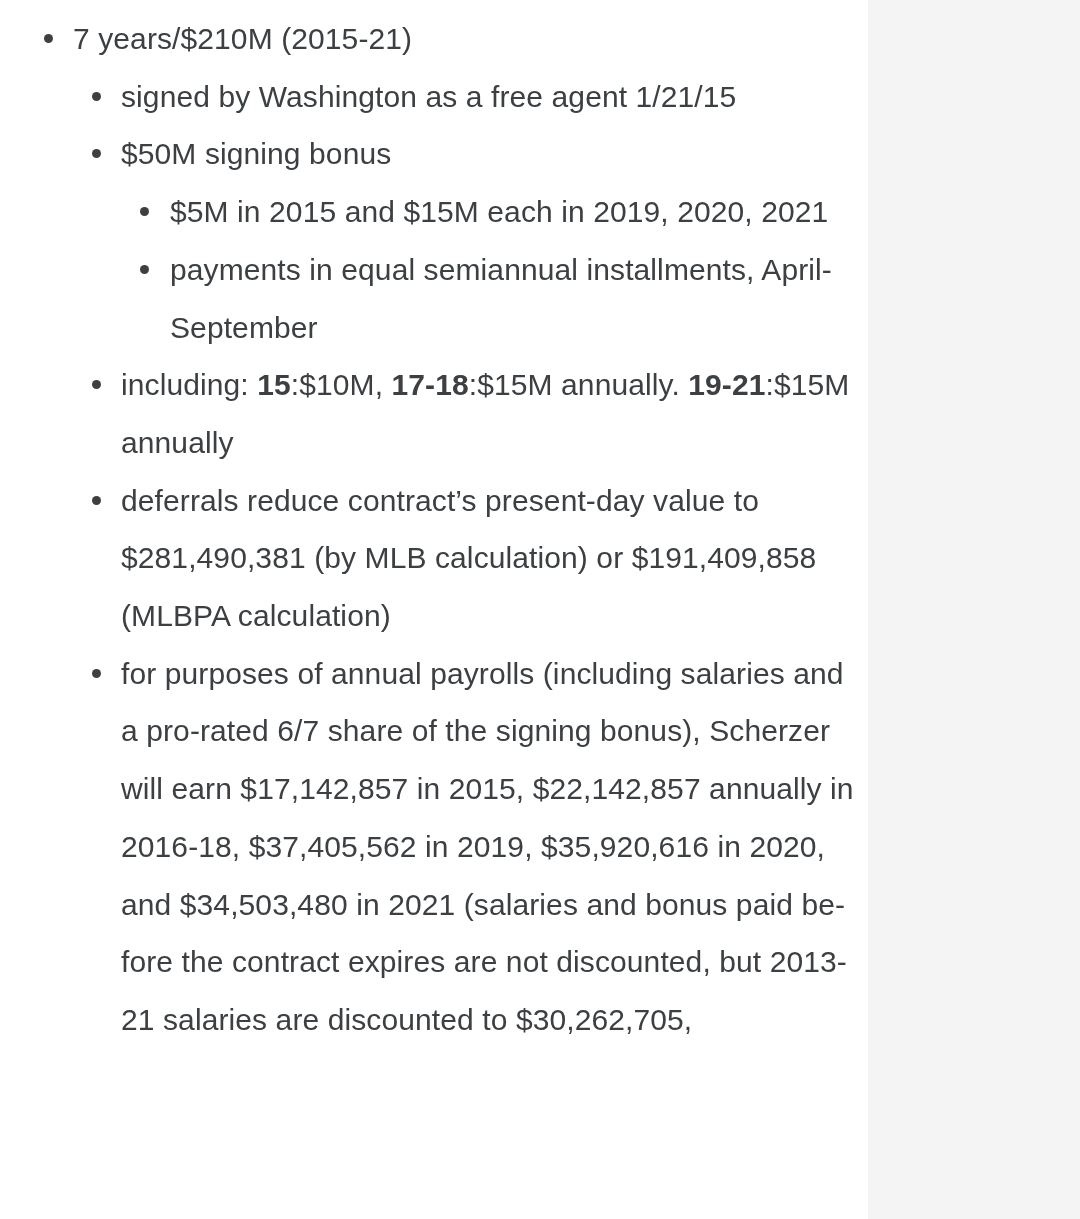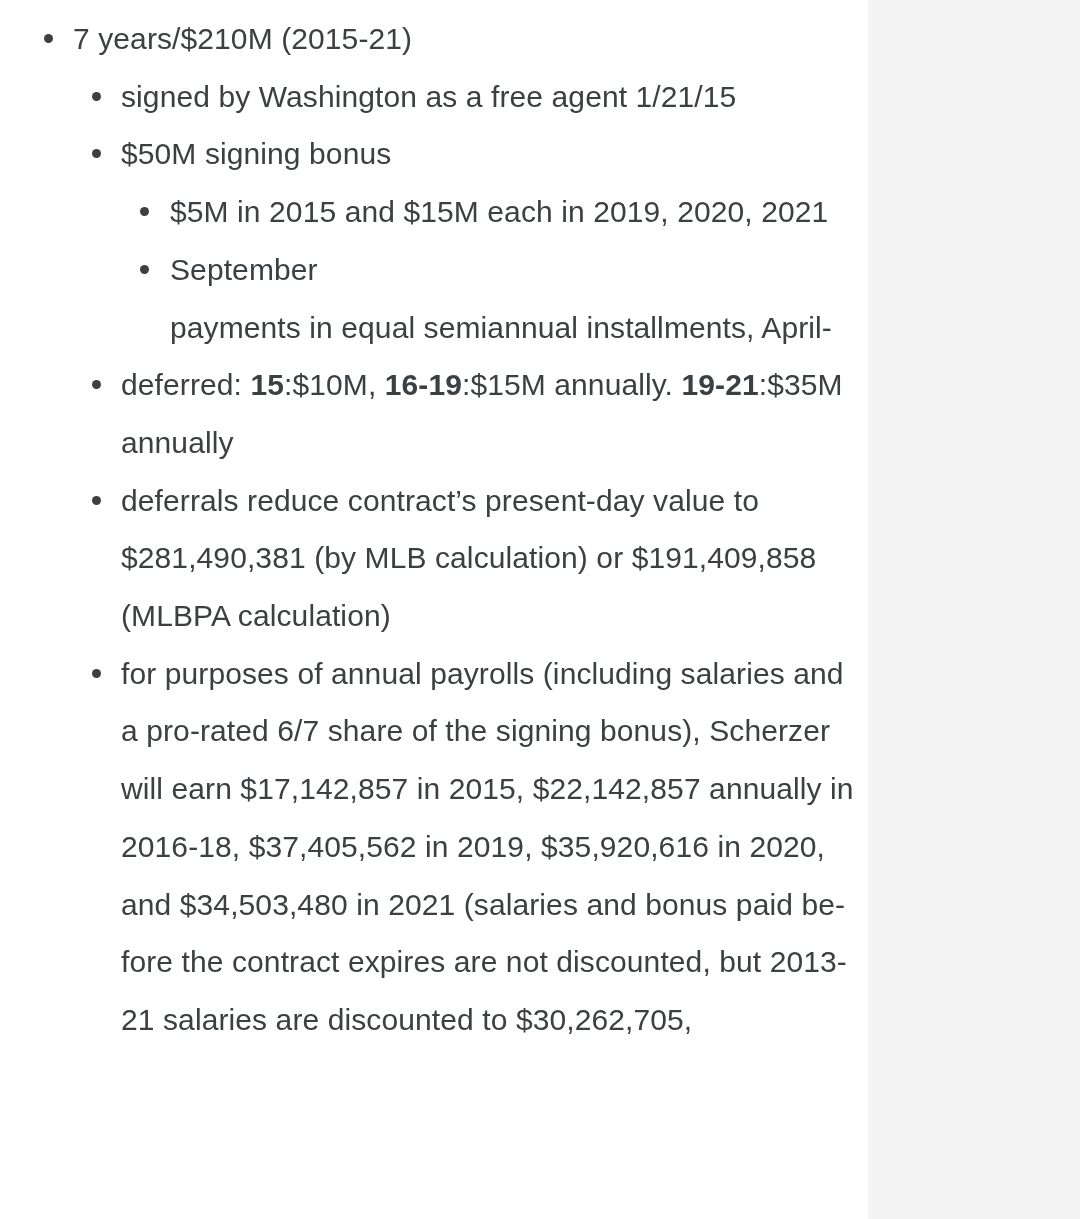--- a/index.html
+++ b/index.html
@@ -75,26 +75,26 @@
         <div class="item lvl2">
           <span class="bullet"></span>
           <div class="line">$50M signing bonus</div>
         </div>
         <div class="item lvl3">
           <span class="bullet"></span>
           <div class="line">$5M in 2015 and $15M each in 2019, 2020, 2021</div>
         </div>
         <div class="item lvl3">
           <span class="bullet"></span>
+          <div class="line">payments in equal semiannual installments, April-</div>
           <div class="line">September</div>
-          <div class="line">payments in equal semiannual installments, April-</div>
         </div>
         <div class="item lvl2">
           <span class="bullet"></span>
-          <div class="line"><span>deferred: </span><span class="b">15</span><span>:$10M, </span><span class="b">16-19</span><span>:$15M annually. </span><span class="b">19-21</span><span>:$35M</span></div>
+          <div class="line"><span>including: </span><span class="b">15</span><span>:$10M, </span><span class="b">17-18</span><span>:$15M annually. </span><span class="b">19-21</span><span>:$15M</span></div>
           <div class="line">annually</div>
         </div>
         <div class="item lvl2">
           <span class="bullet"></span>
           <div class="line">deferrals reduce contract’s present-day value to</div>
           <div class="line">$281,490,381 (by MLB calculation) or $191,409,858</div>
           <div class="line">(MLBPA calculation)</div>
         </div>
         <div class="item lvl2">
           <span class="bullet"></span>

